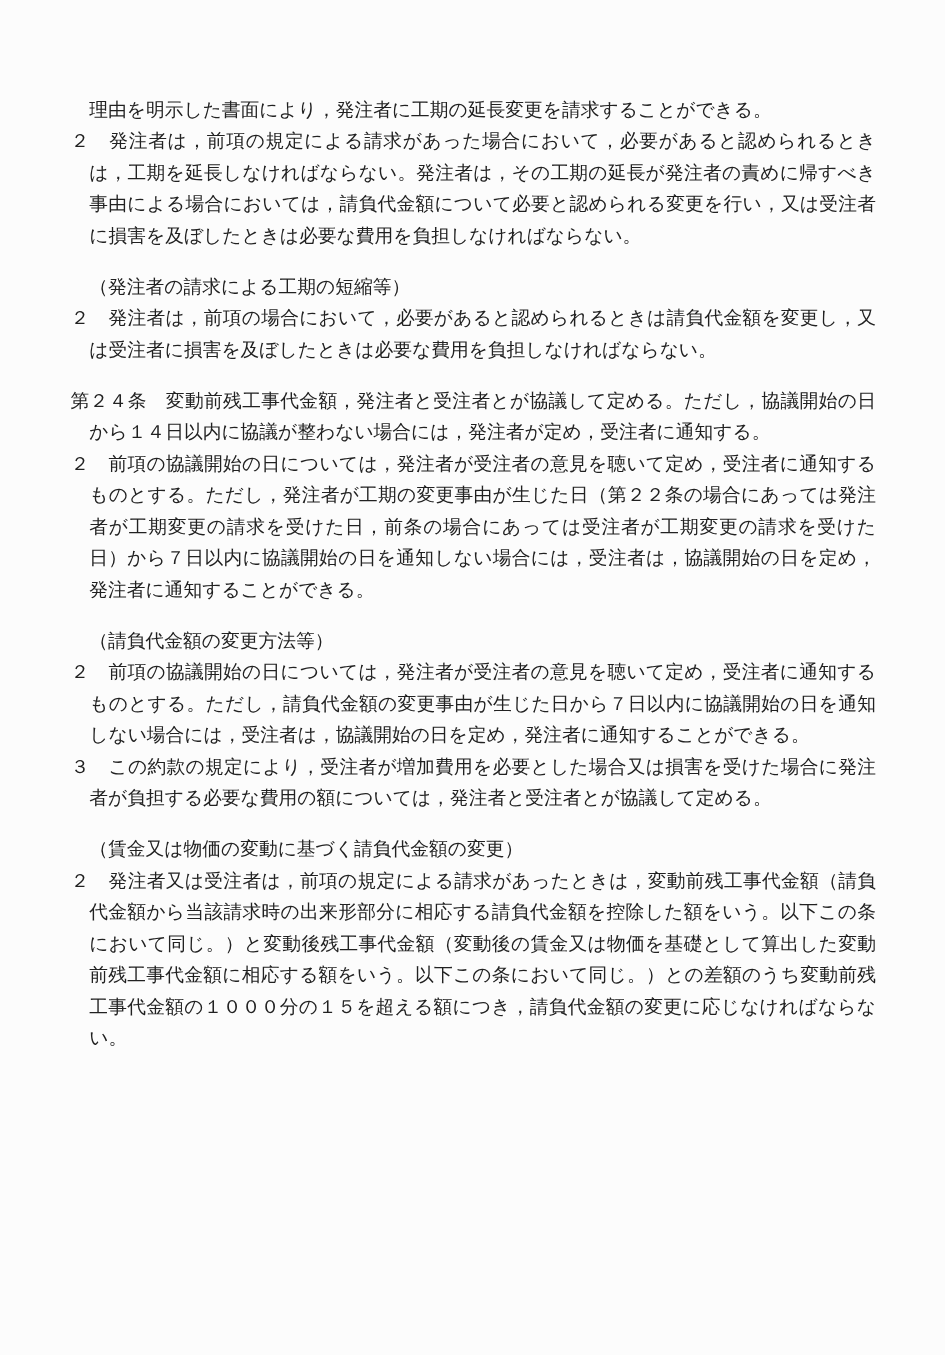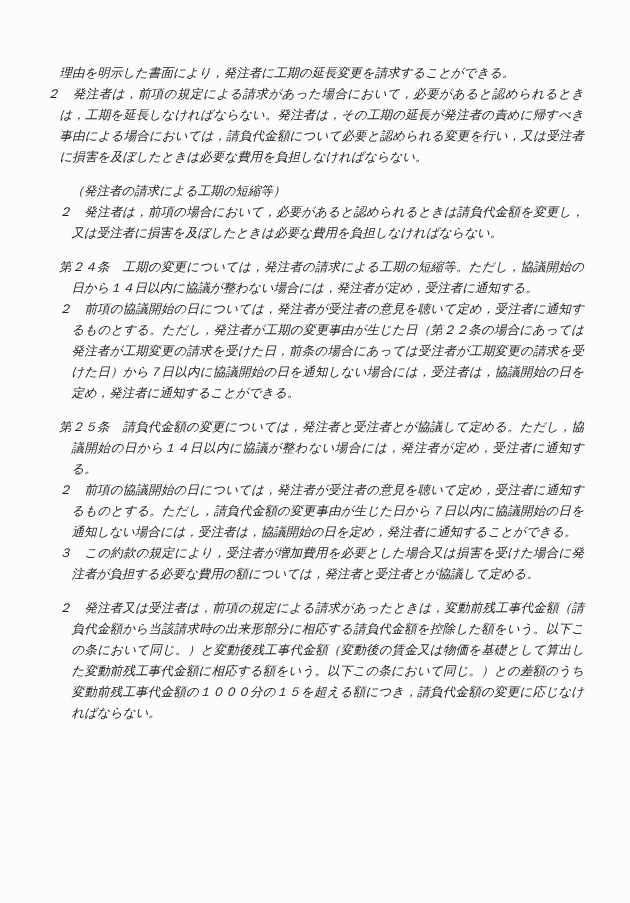--- a/index.html
+++ b/index.html
@@ -27,25 +27,23 @@
     width: 537px;
     font-family: "DejaVu Serif", "Liberation Serif", serif;
     font-size: 12.5px;
     line-height: 21px;
     color: var(--text-color, #212121);
     text-align: justify;
     letter-spacing: 0;
   }
   section.contract-section {
     margin: 0;
-    font-style: italic;
   }
   section.contract-section + section.contract-section {
     margin-top: 13px;
-    margin-left: 12px;
   }
   .doc p {
     margin: 0;
     padding: 0;
   }
   
   .doc p.heading {
     padding-left: 12.5px;
   }
   
@@ -66,25 +64,26 @@
   <div class="doc">
       <section class="contract-section">
         <p class="continuation">理由を明示した書面により，発注者に工期の延長変更を請求することができる。</p>
         <p class="clause">２　発注者は，前項の規定による請求があった場合において，必要があると認められるときは，工期を延長しなければならない。発注者は，その工期の延長が発注者の責めに帰すべき事由による場合においては，請負代金額について必要と認められる変更を行い，又は受注者に損害を及ぼしたときは必要な費用を負担しなければならない。</p>
       </section>
       <section class="contract-section">
         <p class="heading">（発注者の請求による工期の短縮等）</p>
         <p class="clause">２　発注者は，前項の場合において，必要があると認められるときは請負代金額を変更し，又は受注者に損害を及ぼしたときは必要な費用を負担しなければならない。</p>
       </section>
       <section class="contract-section">
-        <p class="clause">第２４条　工期の変更については，発注者の請求による工期の短縮等。ただし，協議開始の日から１４日以内に協議が整わない場合には，発注者が定め，受注者に通知する。</p>
+        <p class="clause">第２４条　変動前残工事代金額，発注者と受注者とが協議して定める。ただし，協議開始の日から１４日以内に協議が整わない場合には，発注者が定め，受注者に通知する。</p>
         <p class="clause">２　前項の協議開始の日については，発注者が受注者の意見を聴いて定め，受注者に通知するものとする。ただし，発注者が工期の変更事由が生じた日（第２２条の場合にあっては発注者が工期変更の請求を受けた日，前条の場合にあっては受注者が工期変更の請求を受けた日）から７日以内に協議開始の日を通知しない場合には，受注者は，協議開始の日を定め，発注者に通知することができる。</p>
       </section>
       <section class="contract-section">
-        <p class="clause">第２５条　請負代金額の変更については，発注者と受注者とが協議して定める。ただし，協議開始の日から１４日以内に協議が整わない場合には，発注者が定め，受注者に通知する。</p>
+        <p class="heading">（請負代金額の変更方法等）</p>
         <p class="clause">２　前項の協議開始の日については，発注者が受注者の意見を聴いて定め，受注者に通知するものとする。ただし，請負代金額の変更事由が生じた日から７日以内に協議開始の日を通知しない場合には，受注者は，協議開始の日を定め，発注者に通知することができる。</p>
         <p class="clause">３　この約款の規定により，受注者が増加費用を必要とした場合又は損害を受けた場合に発注者が負担する必要な費用の額については，発注者と受注者とが協議して定める。</p>
       </section>
       <section class="contract-section">
+        <p class="heading">（賃金又は物価の変動に基づく請負代金額の変更）</p>
         <p class="clause">２　発注者又は受注者は，前項の規定による請求があったときは，変動前残工事代金額（請負代金額から当該請求時の出来形部分に相応する請負代金額を控除した額をいう。以下この条において同じ。）と変動後残工事代金額（変動後の賃金又は物価を基礎として算出した変動前残工事代金額に相応する額をいう。以下この条において同じ。）との差額のうち変動前残工事代金額の１０００分の１５を超える額につき，請負代金額の変更に応じなければならない。</p>
       </section>
     </div>
 </div>
 
 </body></html>

